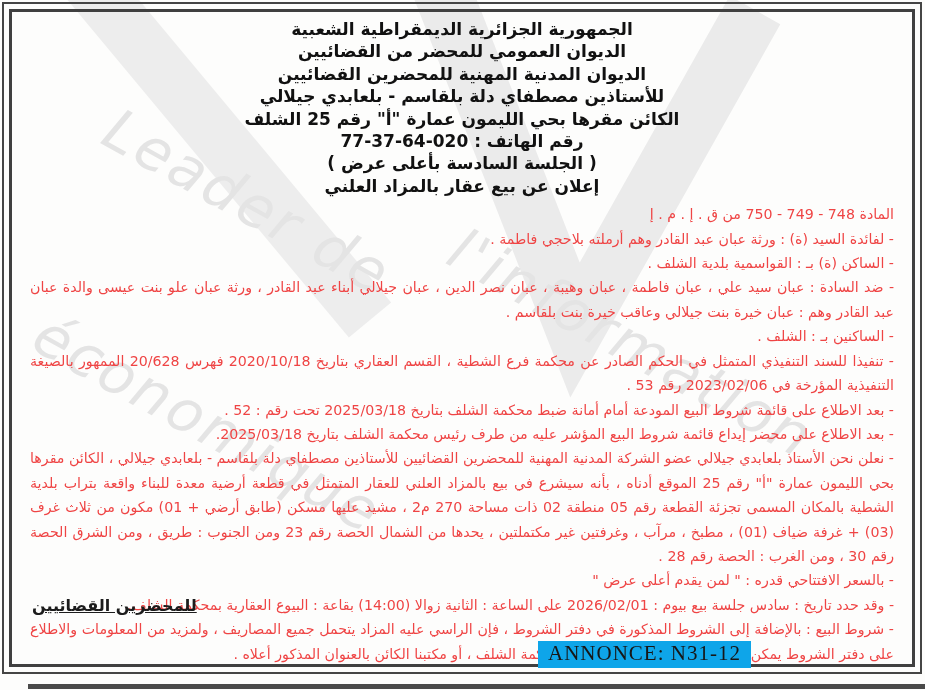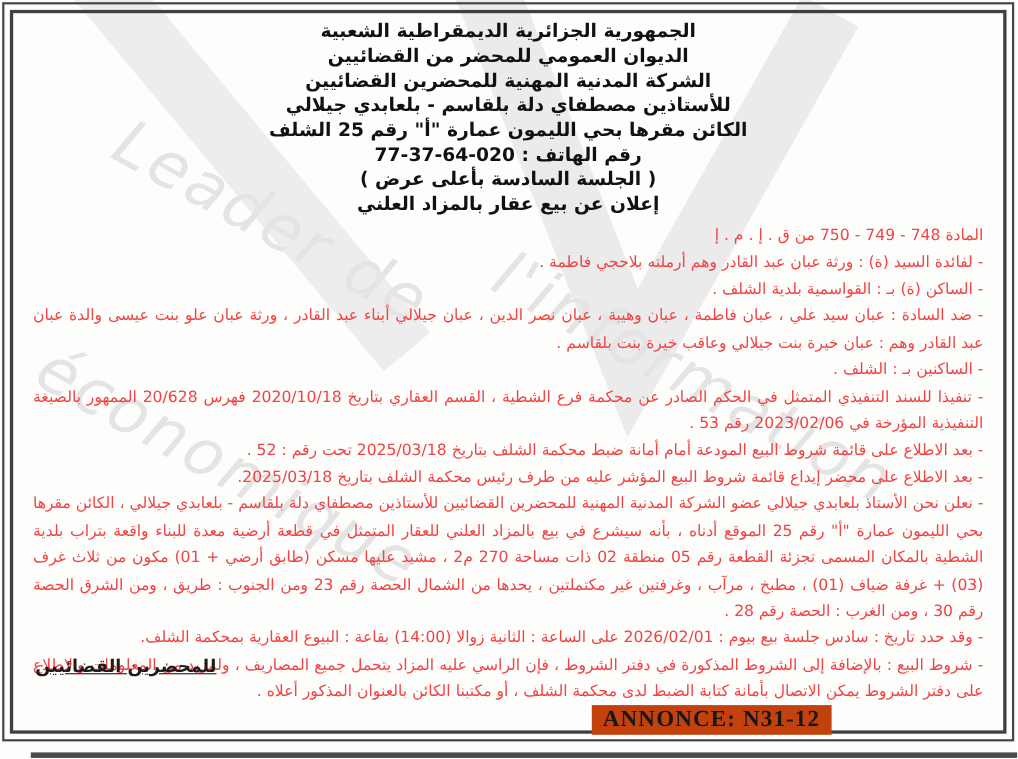--- a/index.html
+++ b/index.html
@@ -68,25 +68,25 @@
     font-weight:700;
     font-size:16px;
     text-decoration:underline;
     color:#1c1c1c;
     z-index:3;
   }
   .annonce{
     position:absolute;
     left:538px;top:641px;
     font-family:"Liberation Serif",serif;
-    font-weight:700;
+    font-weight:400;
     font-size:21px;
     letter-spacing:1px;
     color:#171717;
-    background:#c2410c;
+    background:#0ea5e9;
     padding:0 10px 2px 10px;
     z-index:3;
     white-space:nowrap;
   }
   .bottom-bar{
     position:absolute;
     left:28px;right:0;bottom:1px;
     height:5px;
     background:#4a4a4a;
     z-index:2;
@@ -106,38 +106,39 @@
     <span class="wm-text wm3">l'information</span>
     <span class="wm-text wm2">économique</span>
   </div>
 
   <div class="frame-outer">
     <div class="frame-inner">
 
       <header class="doc-header">
         <div class="h-line">الجمهورية الجزائرية الديمقراطية الشعبية</div>
         <div class="h-line">الديوان العمومي للمحضر من القضائيين</div>
-        <div class="h-line">الشركة المدنية المهنية للمحضرين القضائيين</div>
+        <div class="h-line">الديوان المدنية المهنية للمحضرين القضائيين</div>
         <div class="h-line">للأستاذين مصطفاي دلة بلقاسم - بلعابدي جيلالي</div>
         <div class="h-line">الكائن مقرها بحي الليمون عمارة "أ" رقم 25 الشلف</div>
         <div class="h-line">رقم الهاتف : 020-64-37-77</div>
         <div class="h-line">( الجلسة السادسة بأعلى عرض )</div>
         <div class="h-line">إعلان عن بيع عقار بالمزاد العلني</div>
       </header>
 
       <main class="doc-body">
         <p>المادة 748 - 749 - 750 من ق . إ . م . إ</p>
         <p>- لفائدة السيد (ة) : ورثة عبان عبد القادر وهم أرملته بلاحجي فاطمة .</p>
         <p>- الساكن (ة) بـ : القواسمية بلدية الشلف .</p>
         <p>- ضد السادة : عبان سيد علي ، عبان فاطمة ، عبان وهيبة ، عبان نصر الدين ، عبان جيلالي أبناء عبد القادر ، ورثة عبان علو بنت عيسى والدة عبان عبد القادر وهم : عبان خيرة بنت جيلالي وعاقب خيرة بنت بلقاسم .</p>
         <p>- الساكنين بـ : الشلف .</p>
         <p>- تنفيذا للسند التنفيذي المتمثل في الحكم الصادر عن محكمة فرع الشطية ، القسم العقاري بتاريخ 2020/10/18 فهرس 20/628 الممهور بالصيغة التنفيذية المؤرخة في 2023/02/06 رقم 53 .</p>
         <p>- بعد الاطلاع على قائمة شروط البيع المودعة أمام أمانة ضبط محكمة الشلف بتاريخ 2025/03/18 تحت رقم : 52 .</p>
         <p>- بعد الاطلاع على محضر إيداع قائمة شروط البيع المؤشر عليه من طرف رئيس محكمة الشلف بتاريخ 2025/03/18.</p>
         <p>- نعلن نحن الأستاذ بلعابدي جيلالي عضو الشركة المدنية المهنية للمحضرين القضائيين للأستاذين مصطفاي دلة بلقاسم - بلعابدي جيلالي ، الكائن مقرها بحي الليمون عمارة "أ" رقم 25 الموقع أدناه ، بأنه سيشرع في بيع بالمزاد العلني للعقار المتمثل في قطعة أرضية معدة للبناء واقعة بتراب بلدية الشطية بالمكان المسمى تجزئة القطعة رقم 05 منطقة 02 ذات مساحة 270 م2 ، مشيد عليها مسكن (طابق أرضي + 01) مكون من ثلاث غرف (03) + غرفة ضياف (01) ، مطبخ ، مرآب ، وغرفتين غير مكتملتين ، يحدها من الشمال الحصة رقم 23 ومن الجنوب : طريق ، ومن الشرق الحصة رقم 30 ، ومن الغرب : الحصة رقم 28 .</p>
+        <p>- بالسعر الافتتاحي قدره : " لمن يقدم أعلى عرض "</p>
         <p>- وقد حدد تاريخ : سادس جلسة بيع بيوم : 2026/02/01 على الساعة : الثانية زوالا (14:00) بقاعة : البيوع العقارية بمحكمة الشلف.</p>
         <p>- شروط البيع : بالإضافة إلى الشروط المذكورة في دفتر الشروط ، فإن الراسي عليه المزاد يتحمل جميع المصاريف ، ولمزيد من المعلومات والاطلاع على دفتر الشروط يمكن الاتصال بأمانة كتابة الضبط لدى محكمة الشلف ، أو مكتبنا الكائن بالعنوان المذكور أعلاه .</p>
 
       </main>
 
     </div>
   </div>
 
   <div class="stamp">للمحضرين القضائيين</div>
   <div class="annonce">ANNONCE: N31-12</div>

